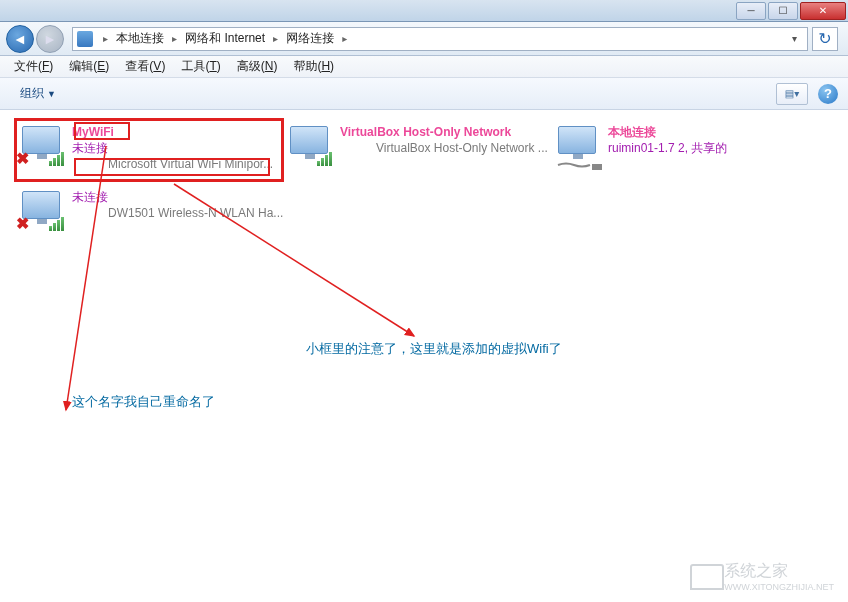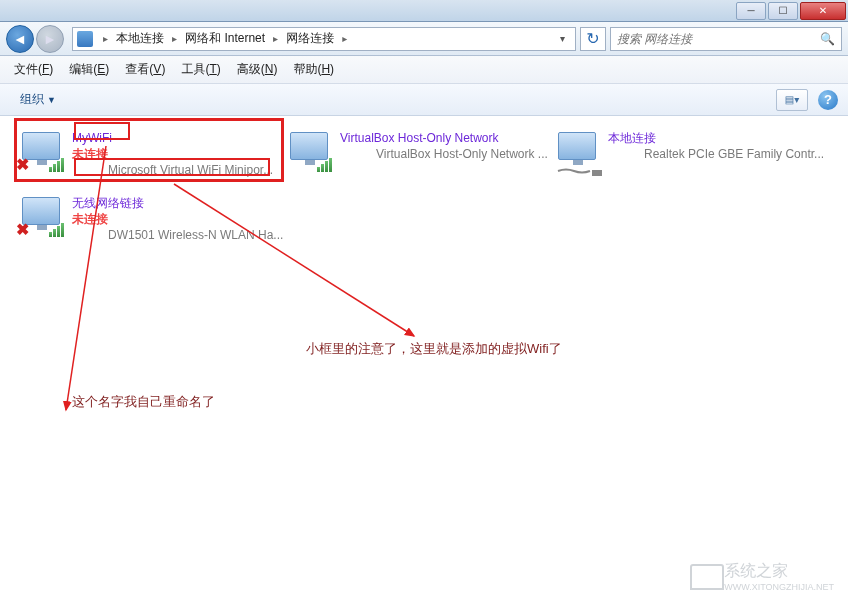--- a/index.html
+++ b/index.html
@@ -19,21 +19,21 @@
 .addr-box { flex: 1; height: 24px; background: #fff; border: 1px solid #a0b0c4; display: flex; align-items: center; padding: 0 4px; }
 .addr-icon { width: 16px; height: 16px; background: linear-gradient(#6aa8e0, #3878c0); margin-right: 6px; border-radius: 2px; }
 .crumb { font-size: 12px; color: #222; padding: 0 4px; cursor: pointer; }
 .chev { font-size: 10px; color: #666; padding: 0 4px; cursor: pointer; }
 .addr-drop { margin-left: auto; padding: 0 6px; font-size: 10px; color: #555; cursor: pointer; }
 .refresh { width: 26px; height: 24px; margin: 0 4px; display: flex; align-items: center; justify-content: center; border: 1px solid #a0b0c4; background: #fff; cursor: pointer; color: #2868b0; }
 .search-box { width: 232px; height: 24px; background: #fff; border: 1px solid #a0b0c4; display: flex; align-items: center; padding: 0 6px; }
 .search-box input { border: none; outline: none; font-size: 12px; flex: 1; color: #888; font-style: italic; }
 .search-icon { font-size: 12px; color: #4080c0; }
 
-.menu-bar { height: 28px; background: linear-gradient(#f8fafc, #eef2f8); border-bottom: 1px solid #d4dce8; display: flex; align-items: center; padding: 1px 6px; font-size: 12px; }
+.menu-bar { height: 22px; background: linear-gradient(#f8fafc, #eef2f8); border-bottom: 1px solid #d4dce8; display: flex; align-items: center; padding: 1px 6px; font-size: 12px; }
 .menu-item { padding: 0 8px; cursor: pointer; color: #222; }
 .menu-item u { text-decoration: underline; }
 
 .toolbar { height: 32px; background: linear-gradient(#f6f9fe, #e6eef8); border-bottom: 1px solid #c8d4e4; display: flex; align-items: center; padding: 0 10px; font-size: 12px; }
 .org-btn { color: #1a4a80; cursor: pointer; padding: 3px 10px; }
 .org-btn .arr { font-size: 9px; margin-left: 3px; }
 .tool-right { margin-left: auto; display: flex; gap: 10px; align-items: center; }
 .view-btn { width: 32px; height: 22px; border: 1px solid #b0c0d4; background: linear-gradient(#fff, #e8eef8); border-radius: 2px; display: flex; align-items: center; justify-content: center; font-size: 10px; color: #4070a0; cursor: pointer; }
 .help-btn { width: 20px; height: 20px; border-radius: 50%; background: radial-gradient(circle at 35% 30%, #8ac4f0, #2878c8); color: #fff; display: flex; align-items: center; justify-content: center; font-size: 13px; font-weight: bold; cursor: pointer; }
 
@@ -43,27 +43,27 @@
 .monitor { width: 38px; height: 28px; background: linear-gradient(#d0e4f8, #88b4e0); border: 1px solid #6090c4; border-radius: 2px; position: absolute; top: 2px; left: 4px; }
 .monitor::after { content: ""; position: absolute; bottom: -6px; left: 14px; width: 10px; height: 5px; background: #90a8c4; }
 .bars { position: absolute; bottom: 4px; right: 0; display: flex; align-items: flex-end; gap: 1px; }
 .bars span { width: 3px; background: linear-gradient(#6ac070, #3a9040); }
 .bars span:nth-child(1){height:5px}.bars span:nth-child(2){height:8px}.bars span:nth-child(3){height:11px}.bars span:nth-child(4){height:14px}
 .redx { position: absolute; bottom: 2px; left: -2px; color: #d02020; font-size: 16px; font-weight: bold; }
 .cable { position: absolute; bottom: 0; left: 2px; width: 36px; height: 10px; }
 .cable-line { stroke: #888; stroke-width: 2; fill: none; }
 .plug { position: absolute; bottom: 0; right: -2px; width: 10px; height: 6px; background: #888; }
 .conn-text { font-size: 12px; margin-left: 8px; line-height: 1.35; }
-.conn-name { color: #6d28d9; }
-.conn-status { color: #ef4444; font-weight: bold; }
+.conn-name { color: #ec4899; font-weight: bold; }
+.conn-status { color: #a21caf; }
 .conn-device { color: #7a7a7a; white-space: nowrap; overflow: hidden; text-overflow: ellipsis; max-width: 190px; margin-left: 36px; }
 
 .red-box-big { position: absolute; border: 3px solid #e02020; pointer-events: none; }
 .red-box-small { position: absolute; border: 2px solid #e02020; pointer-events: none; }
-.anno-text { position: absolute; font-size: 13px; color: #7f1d1d; }
+.anno-text { position: absolute; font-size: 13px; color: #0369a1; }
 .arrow-svg { position: absolute; pointer-events: none; }
 
 .watermark { position: absolute; bottom: 10px; right: 14px; font-size: 16px; color: #d0d4d8; display: flex; align-items: center; }
 .watermark-logo { width: 34px; height: 26px; border: 2px solid #d0d4d8; border-radius: 3px 3px 0 0; position: relative; }
 .wm-sub { font-size: 9px; color: #d0d4d8; }
 </style>
 </head>
 <body>
 
 <div class="title-bar">
@@ -82,24 +82,20 @@
     <span class="chev">▸</span>
     <span class="crumb">本地连接</span>
     <span class="chev">▸</span>
     <span class="crumb">网络和 Internet</span>
     <span class="chev">▸</span>
     <span class="crumb">网络连接</span>
     <span class="chev">▸</span>
     <span class="addr-drop">▾</span>
   </div>
   <div class="refresh">↻</div>
-  <div class="search-box">
-    <input placeholder="搜索 网络连接" style="">
-    <span class="search-icon">🔍</span>
-  </div>
 </div>
 
 <div class="menu-bar">
   <span class="menu-item"><span>文件(</span><u>F</u><span>)</span></span>
   <span class="menu-item"><span>编辑(</span><u>E</u><span>)</span></span>
   <span class="menu-item"><span>查看(</span><u>V</u><span>)</span></span>
   <span class="menu-item"><span>工具(</span><u>T</u><span>)</span></span>
   <span class="menu-item"><span>高级(</span><u>N</u><span>)</span></span>
   <span class="menu-item"><span>帮助(</span><u>H</u><span>)</span></span>
 </div>
@@ -151,37 +147,36 @@
   <div class="conn-item">
     <div class="conn-icon">
       <div class="monitor"></div>
       <svg class="cable" viewBox="0 0 36 10">
           <path class="cable-line" d="M2,5 Q10,2 18,5 T34,5"></path>
         </svg>
       <div class="plug"></div>
     </div>
     <div class="conn-text">
       <div class="conn-name">本地连接</div>
-      <div class="conn-device">Realtek PCIe GBE Family Contr...</div>
+      <div class="conn-status">ruimin01-1.7  2, 共享的</div>
     </div>
   </div>
 
   <div class="conn-item">
     <div class="conn-icon">
       <div class="monitor"></div>
       <div class="bars">
           <span></span>
           <span></span>
           <span></span>
           <span></span>
         </div>
       <div class="redx">✖</div>
     </div>
     <div class="conn-text">
-      <div class="conn-name">无线网络链接</div>
       <div class="conn-status">未连接</div>
       <div class="conn-device">DW1501 Wireless-N WLAN Ha...</div>
     </div>
   </div>
 </div>
 
 <div class="red-box-big" style="top:118px; left:14px; width:270px; height:64px;"></div>
 <div class="red-box-small" style="top:122px; left:74px; width:56px; height:18px;"></div>
 <div class="red-box-small" style="top:158px; left:74px; width:196px; height:18px;"></div>
 

